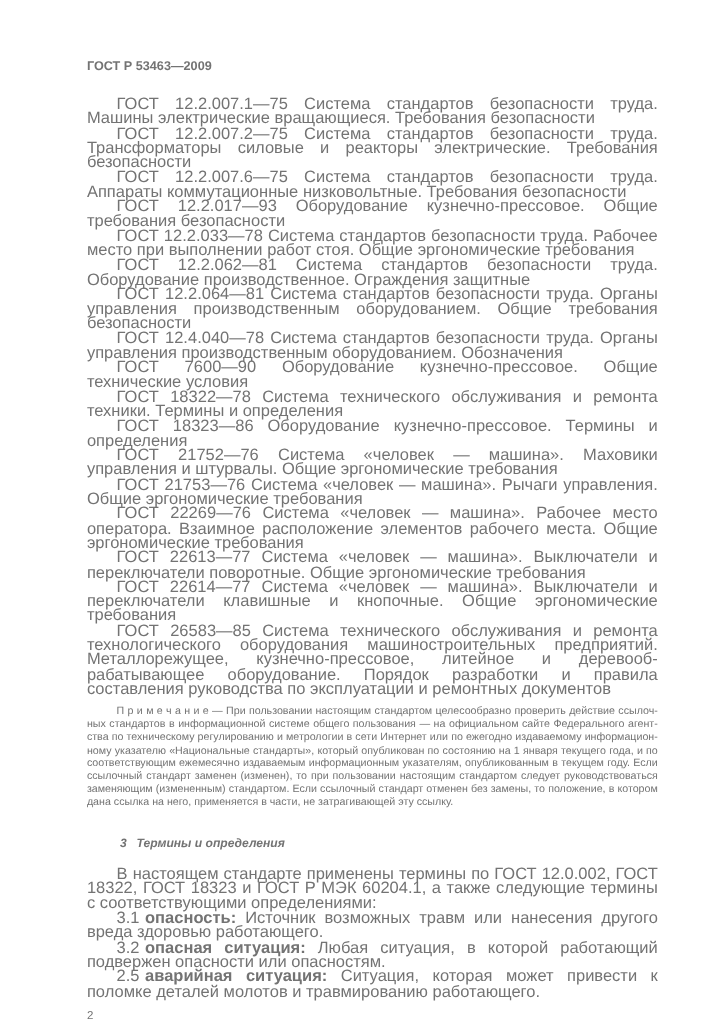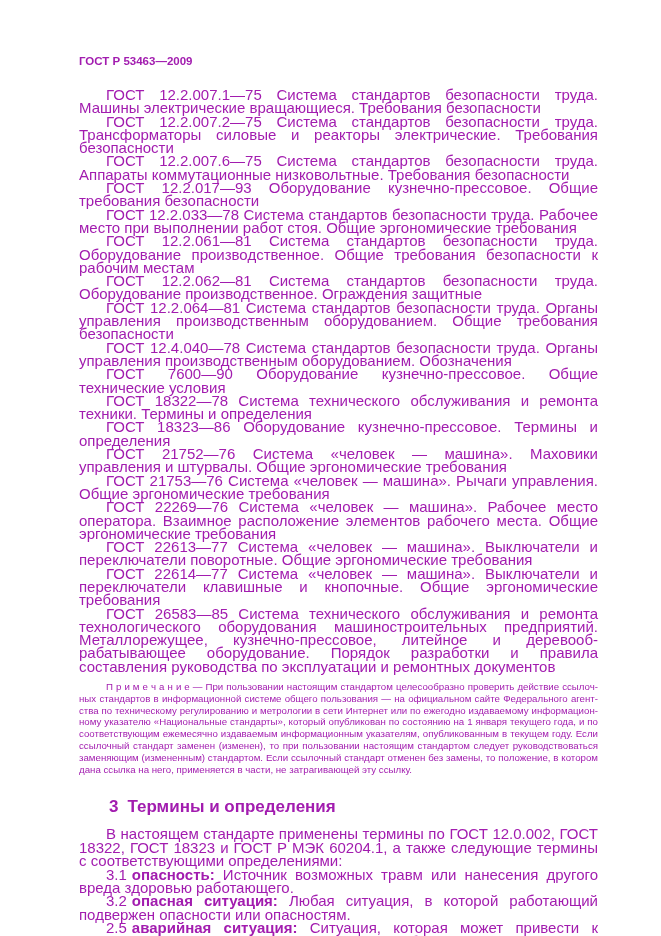--- a/index.html
+++ b/index.html
@@ -3,21 +3,21 @@
 <meta charset="utf-8">
 <style>
   html, body { margin:0; padding:0; background:#ffffff; }
   .page {
     position:relative;
     width:661px; height:936px;
     background:#ffffff;
     box-sizing:border-box;
     padding:54px 63px 0 79px;
     font-family:"Liberation Sans", sans-serif;
-    color:#a21caf;
+    color:#737373;
     overflow:hidden;
   }
   .doc-header {
     font-weight:bold;
     font-size:11.5px;
     line-height:14px;
     margin:0 0 20px 0;
   }
   p.ref {
     margin:0;
@@ -27,25 +27,26 @@
     text-indent:27px;
   }
   .note {
     margin:8px 0 0 0;
     font-size:9.7px;
     line-height:11.8px;
     text-align:justify;
     text-indent:27px;
   }
   h2.sec {
-    font-size:17px;
+    font-size:11px;
     line-height:15px;
     font-weight:bold;
     margin:24px 0 13px 0;
     padding-left:30px;
+    font-style:italic;
   }
   h2.sec .sec-title { margin-left:9px; }
   p.body {
     margin:0;
     font-size:15px;
     line-height:13.4px;
     text-align:justify;
     text-indent:27px;
   }
   .term .tnum { margin-right:5px; }
@@ -62,21 +63,20 @@
 <div class="page">
 
   <p class="doc-header">ГОСТ Р 53463—2009</p>
 
   <div>
     <p class="ref">ГОСТ 12.2.007.1—75 Система стандартов безопасности труда. Машины электрические враща­ющиеся. Требования безопасности</p>
     <p class="ref">ГОСТ 12.2.007.2—75 Система стандартов безопасности труда. Трансформаторы силовые и реакторы электрические. Требования безопасности</p>
     <p class="ref">ГОСТ 12.2.007.6—75 Система стандартов безопасности труда. Аппараты коммутационные низ­ковольтные. Требования безопасности</p>
     <p class="ref">ГОСТ 12.2.017—93 Оборудование кузнечно-прессовое. Общие требования безопасности</p>
     <p class="ref">ГОСТ 12.2.033—78 Система стандартов безопасности труда. Рабочее место при выполнении работ стоя. Общие эргономические требования</p>
-    <p class="ref">ГОСТ 12.2.061—81 Система стандартов безопасности труда. Оборудование производственное. Общие требования безопасности к рабочим местам</p>
     <p class="ref">ГОСТ 12.2.062—81 Система стандартов безопасности труда. Оборудование производственное. Ограждения защитные</p>
     <p class="ref">ГОСТ 12.2.064—81 Система стандартов безопасности труда. Органы управления производ­ственным оборудованием. Общие требования безопасности</p>
     <p class="ref">ГОСТ 12.4.040—78 Система стандартов безопасности труда. Органы управления производ­ственным оборудованием. Обозначения</p>
     <p class="ref">ГОСТ 7600—90 Оборудование кузнечно-прессовое. Общие технические условия</p>
     <p class="ref">ГОСТ 18322—78 Система технического обслуживания и ремонта техники. Термины и определения</p>
     <p class="ref">ГОСТ 18323—86 Оборудование кузнечно-прессовое. Термины и определения</p>
     <p class="ref">ГОСТ 21752—76 Система «человек — машина». Маховики управления и штурвалы. Общие эргономические требования</p>
     <p class="ref">ГОСТ 21753—76 Система «человек — машина». Рычаги управления. Общие эргономические требования</p>
     <p class="ref">ГОСТ 22269—76 Система «человек — машина». Рабочее место оператора. Взаимное располо­жение элементов рабочего места. Общие эргономические требования</p>
     <p class="ref">ГОСТ 22613—77 Система «человек — машина». Выключатели и переключатели поворотные. Общие эргономические требования</p>

